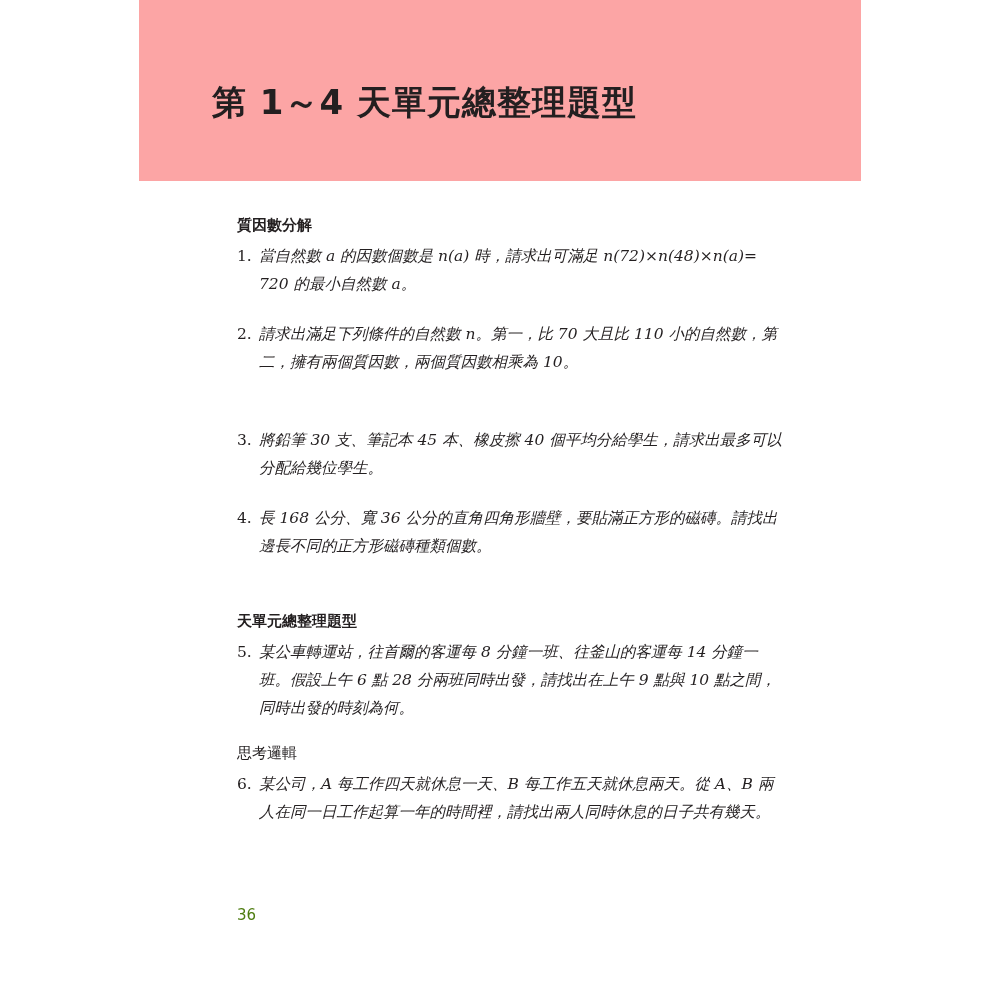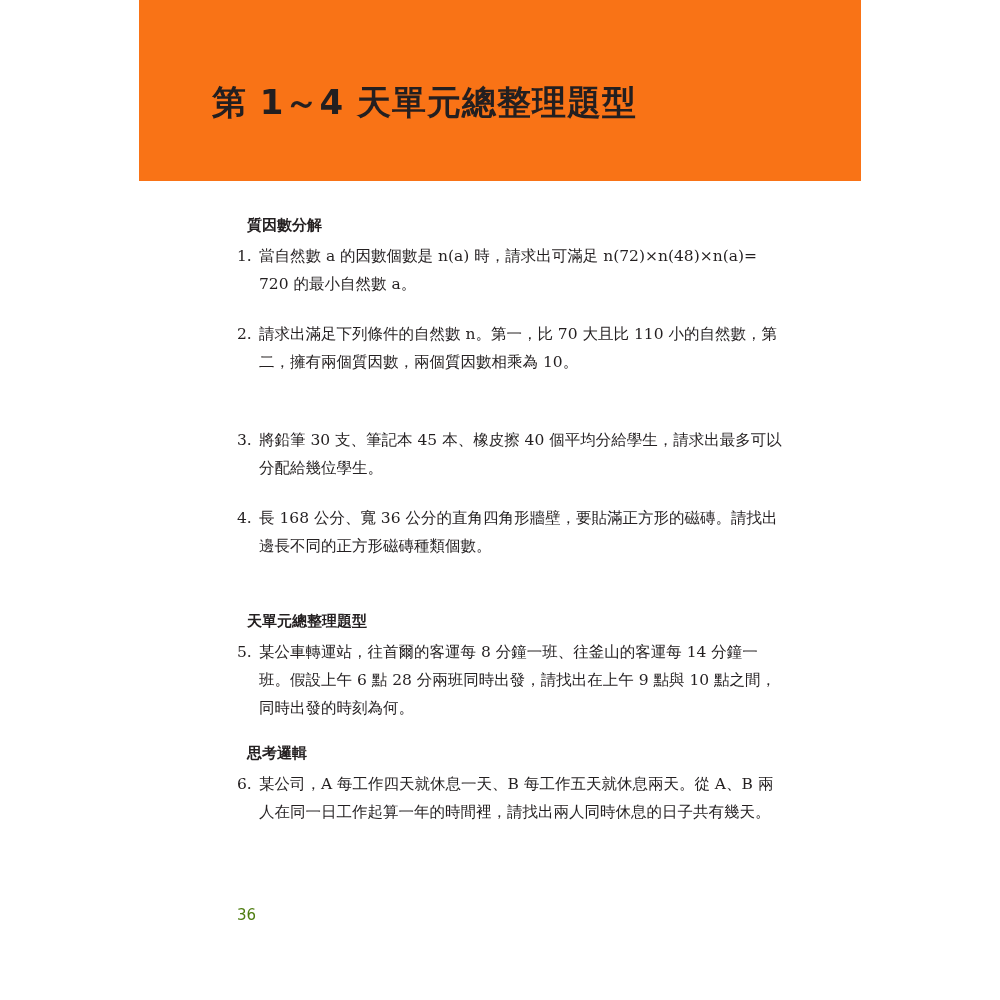--- a/index.html
+++ b/index.html
@@ -1,29 +1,29 @@
 <!DOCTYPE html>
 <html><head>
   <meta charset="utf-8">
   <style>
     html, body { margin: 0; padding: 0; background: #ffffff; }
     body { width: 1000px; height: 1000px; position: relative; overflow: hidden;
            font-family: "DejaVu Serif", "Liberation Serif", serif; color: #231f20; }
     .banner { position: absolute; left: 139px; top: 0; width: 722px; height: 181px;
-              background: #f97316; }
+              background: #fca5a5; }
     .banner-title { position: absolute; left: 73px; top: 80px; font-family: "DejaVu Sans", "Liberation Sans", sans-serif;
                     font-weight: bold; font-size: 34px; letter-spacing: 1px; color: #231f20; white-space: nowrap; }
     .content { position: absolute; left: 237px; top: 214px; width: 545px; }
     .section { margin: 0; }
     .section-heading { font-family: "DejaVu Sans", "Liberation Sans", sans-serif; font-weight: bold;
-                       font-size: 15px; line-height: 22px; margin: 0 0 6px 10px; }
-    .section-heading.plain { font-weight: bold; font-family: "DejaVu Serif", "Liberation Serif", serif; }
+                       font-size: 15px; line-height: 22px; margin: 0 0 6px 0; }
+    .section-heading.plain { font-weight: normal; font-family: "DejaVu Serif", "Liberation Serif", serif; }
     .question { display: flex; font-size: 15.5px; line-height: 28px; margin: 0; }
     .q-num { width: 22px; flex: none; }
-    .q-text { flex: 1; }
+    .q-text { flex: 1; font-style: italic; }
     .gap-q { height: 22px; }
     .gap-s { height: 50px; }
     .gap-s2 { height: 20px; }
     .page-number { position: absolute; left: 237px; top: 906px; font-size: 15px;
                    font-family: "DejaVu Sans", "Liberation Sans", sans-serif; color: #4d7c0f; }
   </style>
 </head>
 <body>
 
 <div class="banner">

